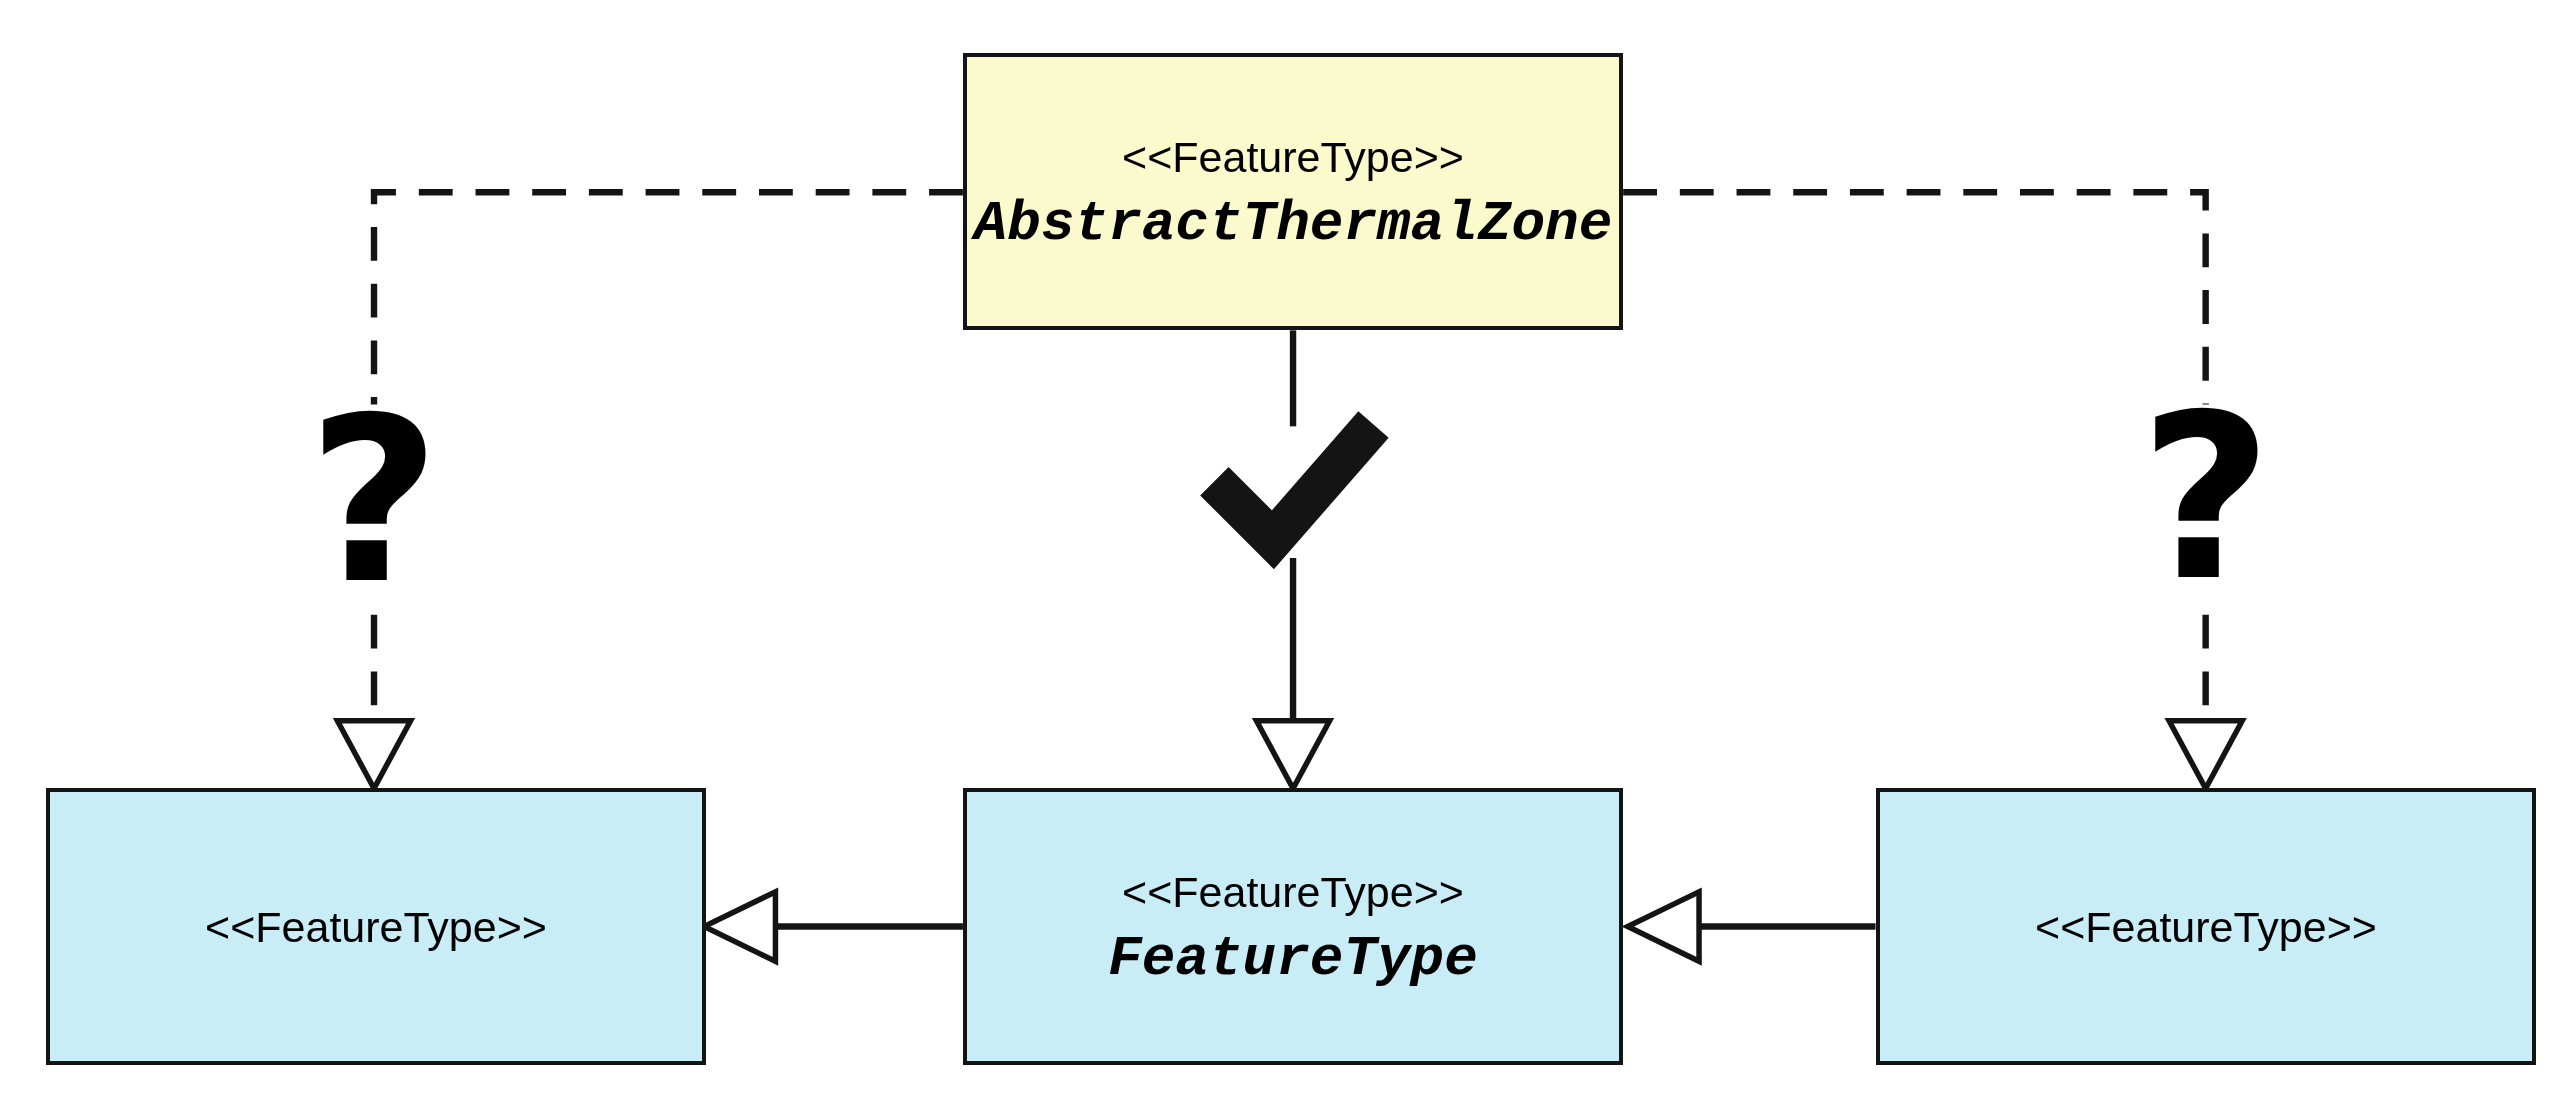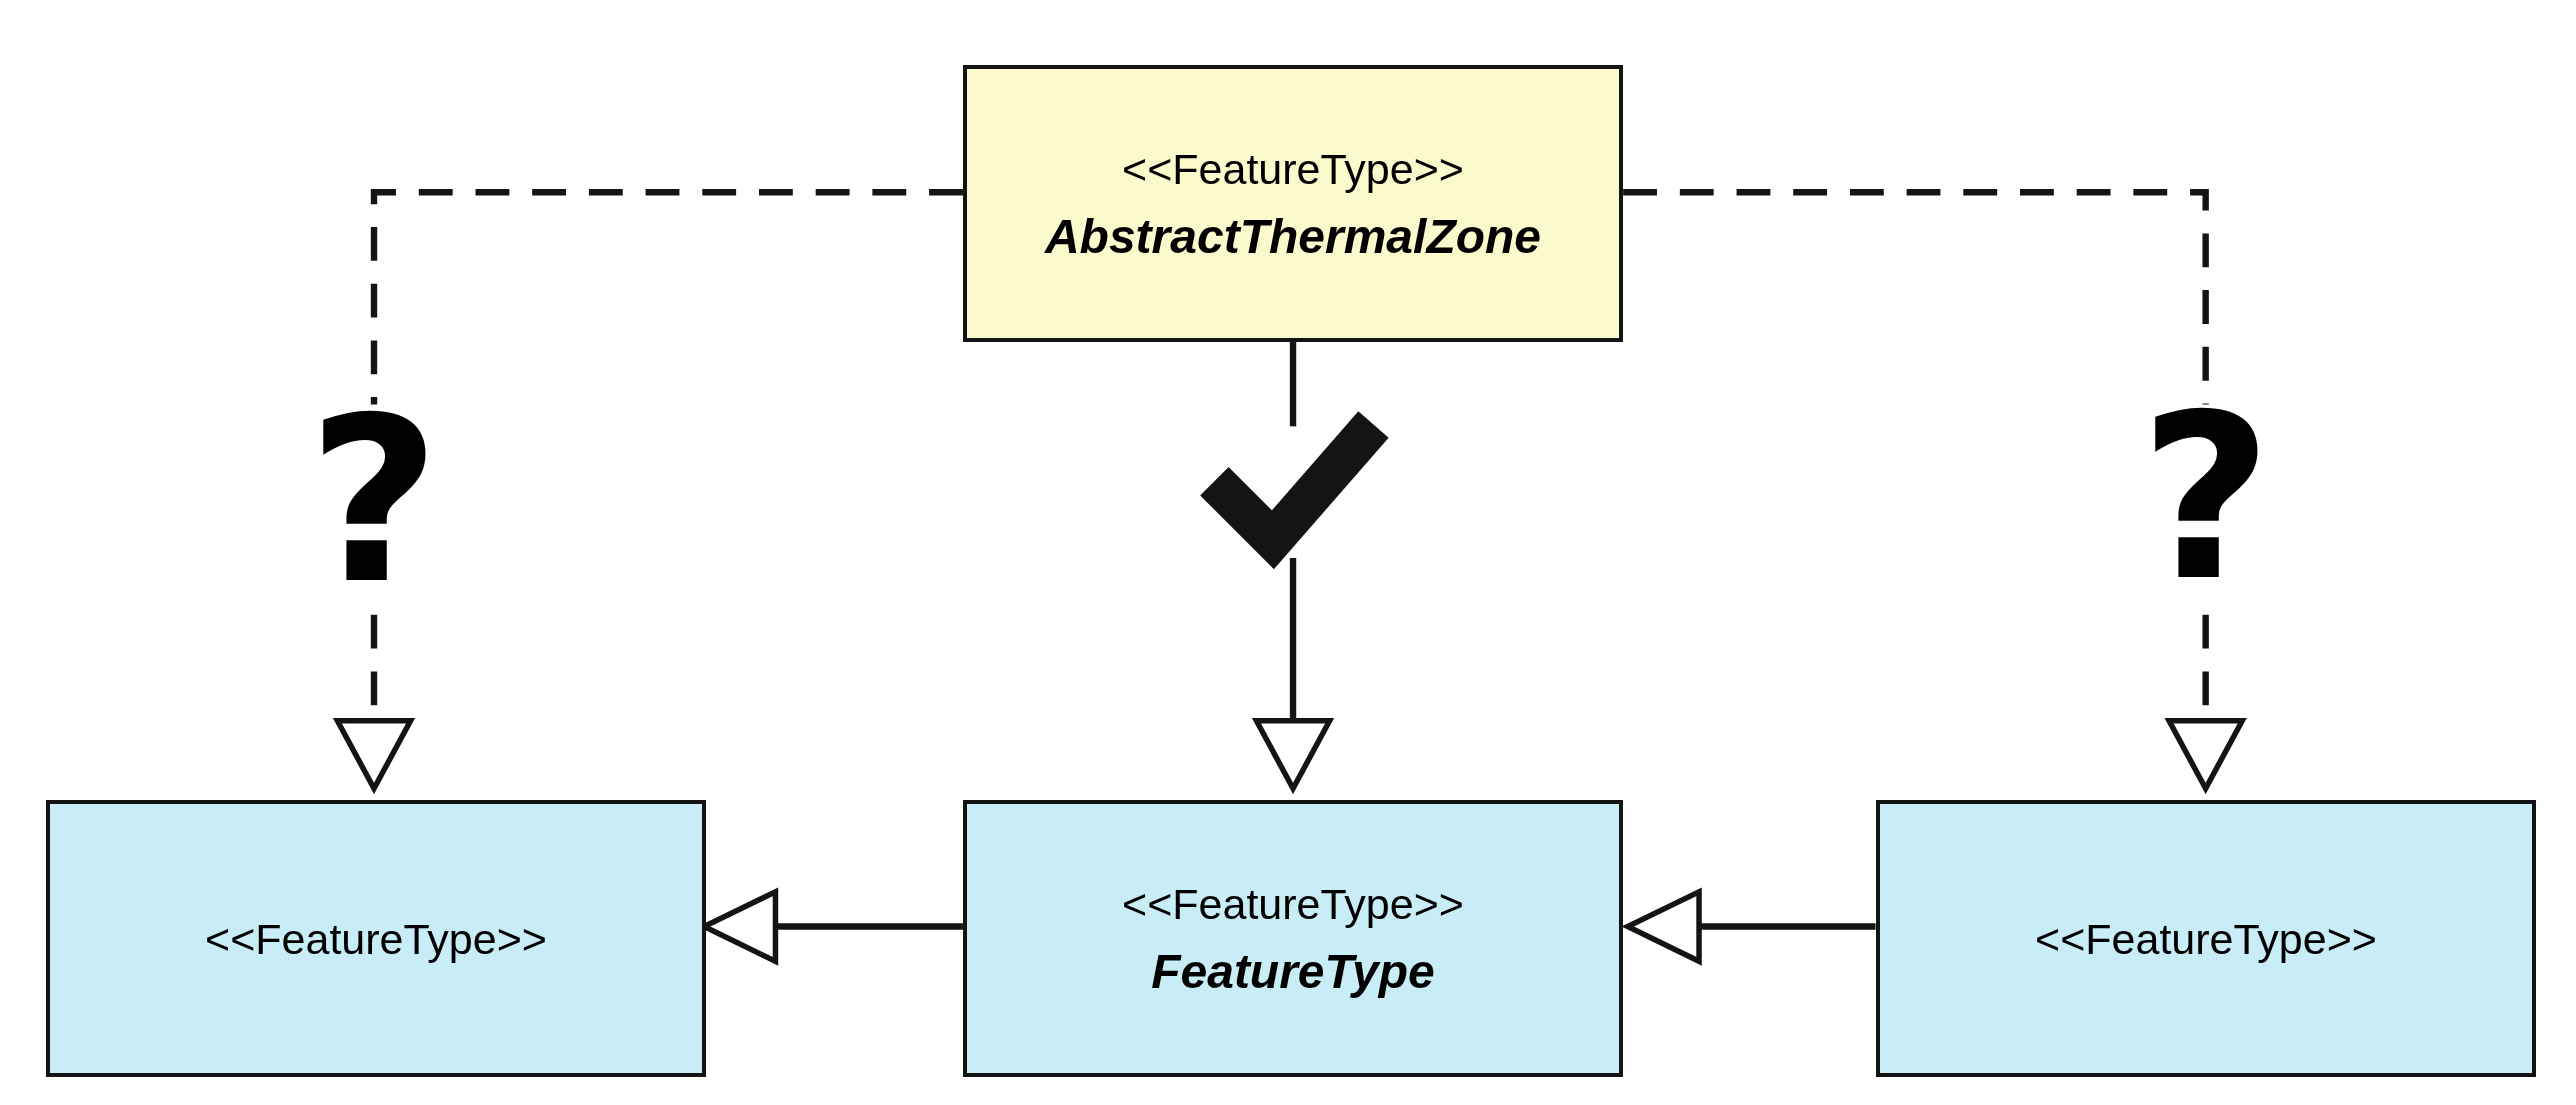--- a/index.html
+++ b/index.html
@@ -43,36 +43,36 @@
   .node {
     position: absolute;
     box-sizing: border-box;
     border: 4.6px solid var(--line, #141414);
     display: flex;
     flex-direction: column;
     justify-content: center;
     align-items: center;
     text-align: center;
     color: var(--text, #000000);
-    margin-top: 12px;
   }
   .fill-yellow { background: var(--yellow_fill, #FAFACD); }
   .fill-blue   { background: var(--blue_fill, #C9EDF7); }
   .stereotype {
     font-size: 43px;
     line-height: 66px;
     font-weight: 400;
     white-space: nowrap;
   }
   .node-name {
-    font-size: 48px;
+    font-size: 56px;
     line-height: 69px;
     font-weight: bold;
     font-style: italic;
     white-space: nowrap;
+    font-family: Liberation Mono, monospace;
   }
   .qmark {
     position: absolute;
     transform: translate(-50%, -50%);
     font-family: "DejaVu Sans", "Liberation Sans", sans-serif;
     font-size: 229px;
     font-weight: bold;
     line-height: 1;
     color: var(--text, #000000);
   }

